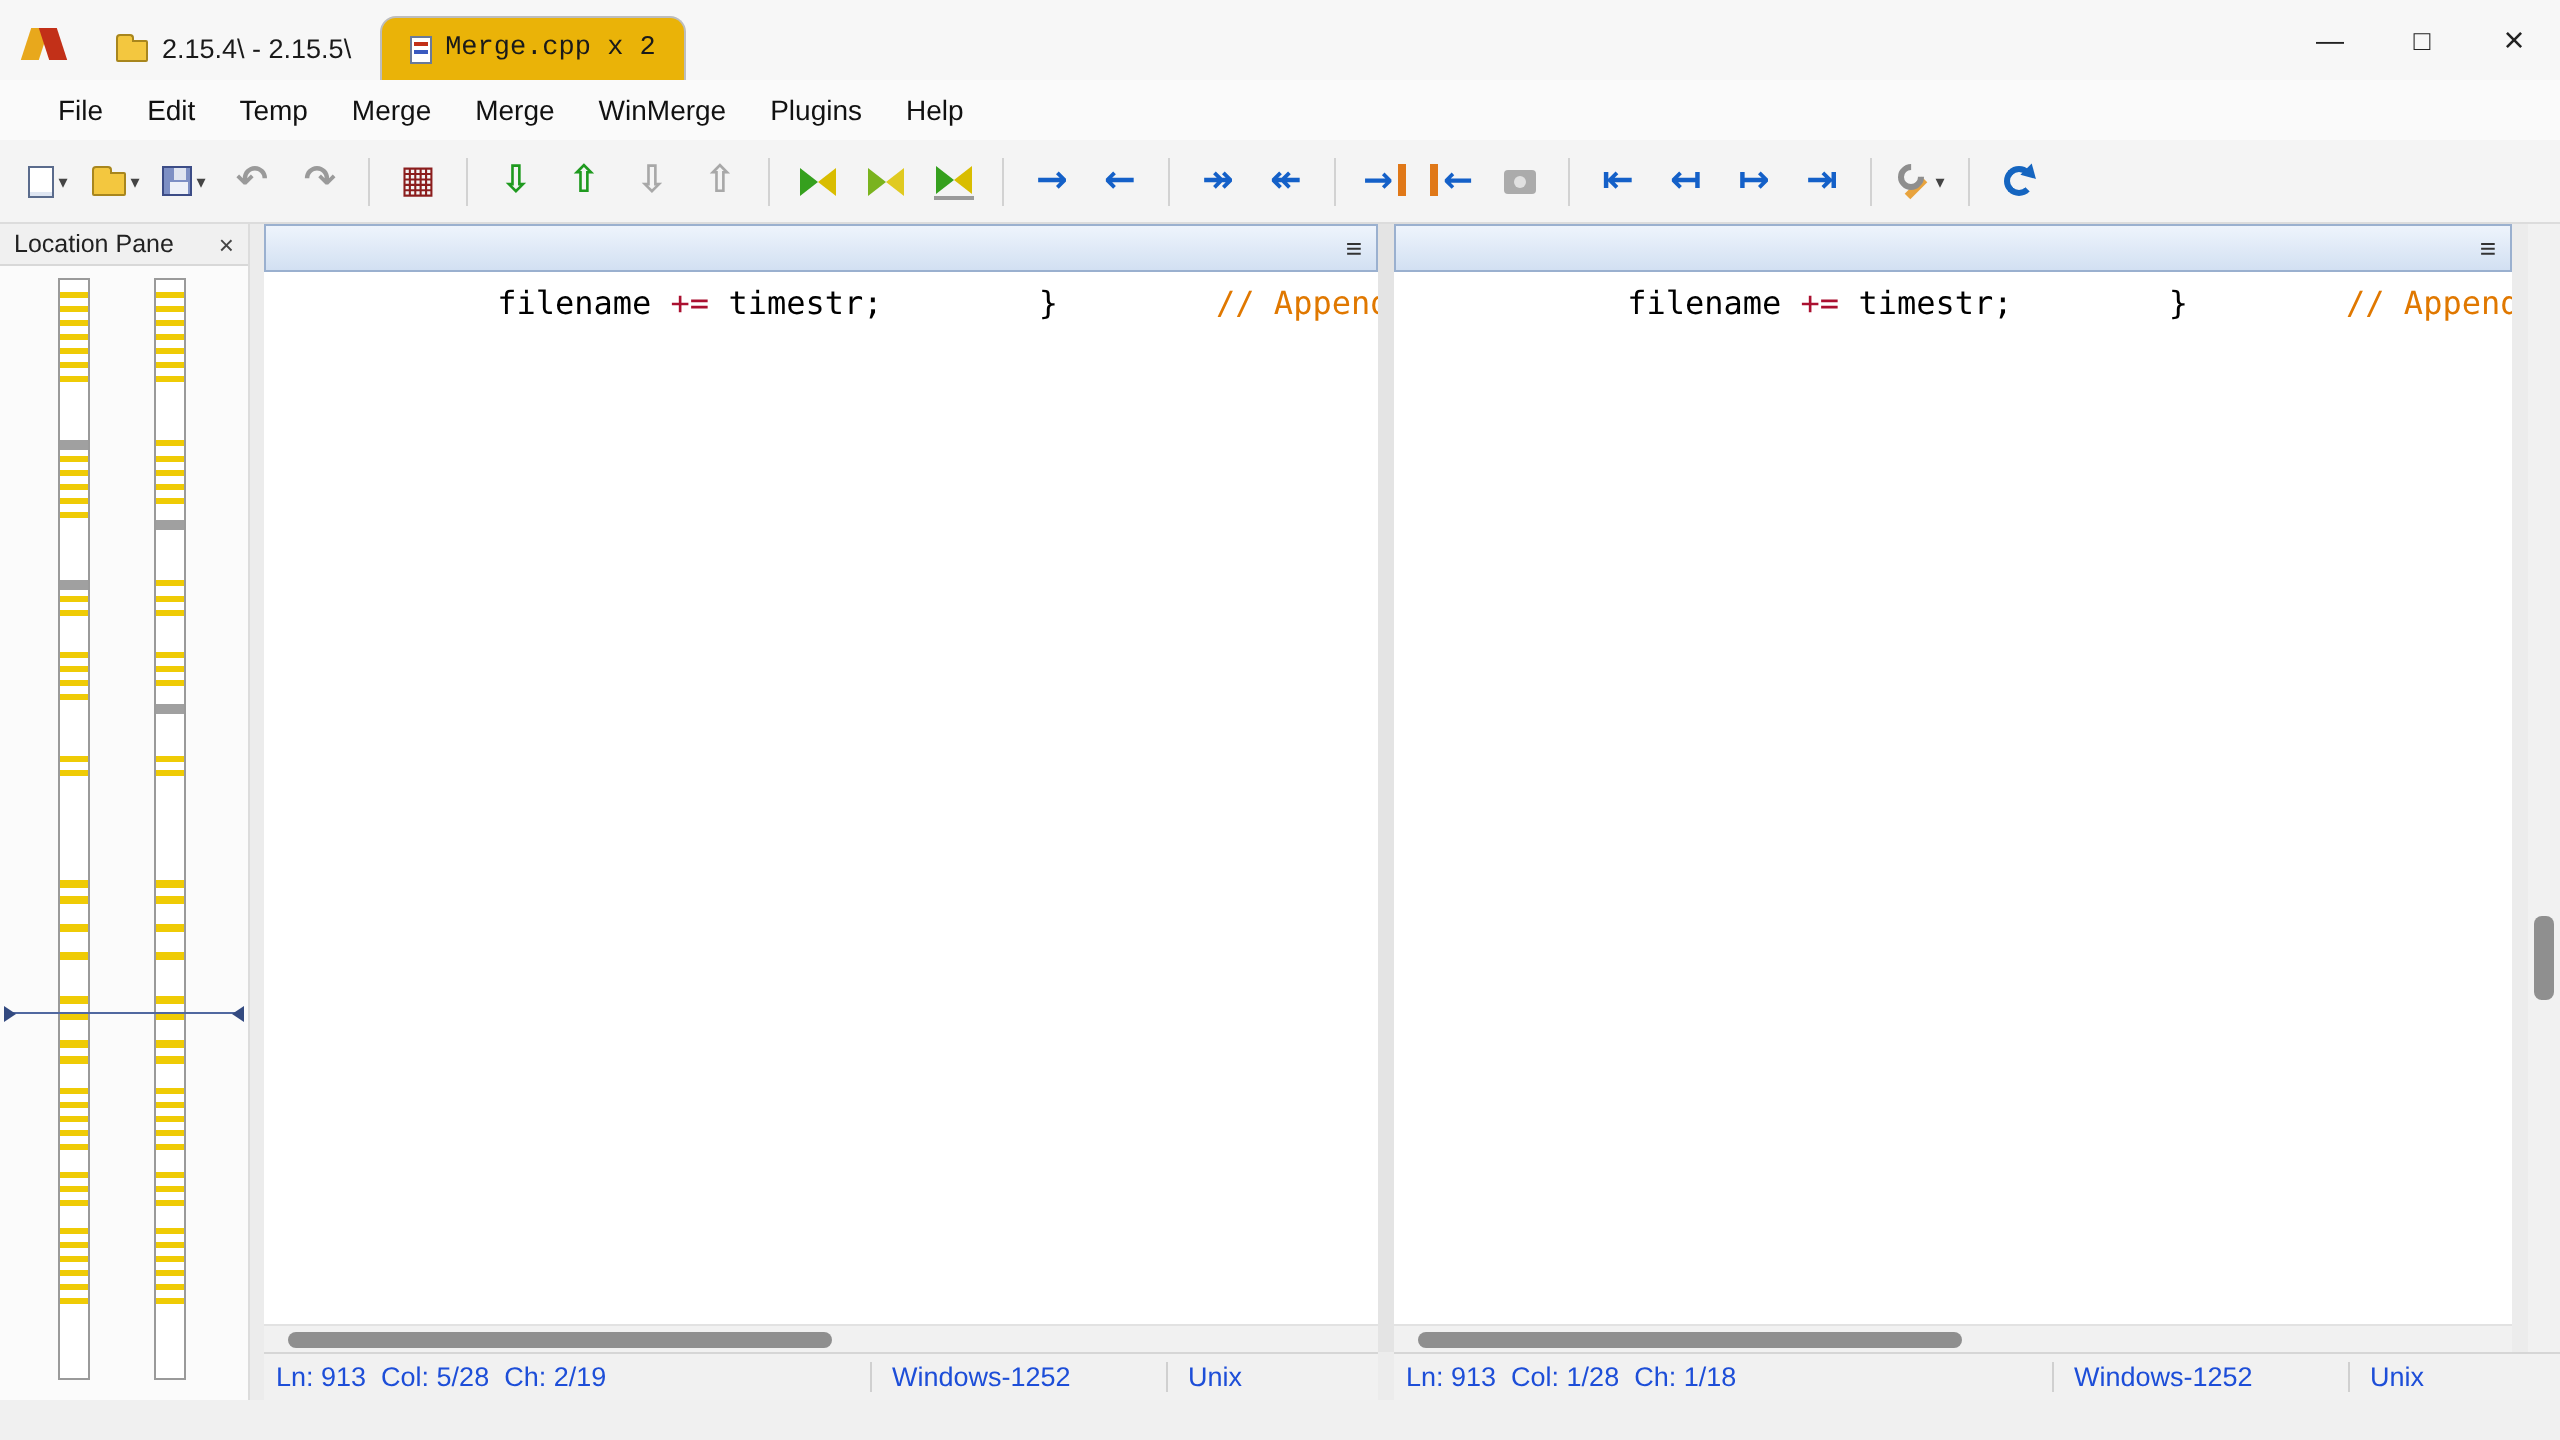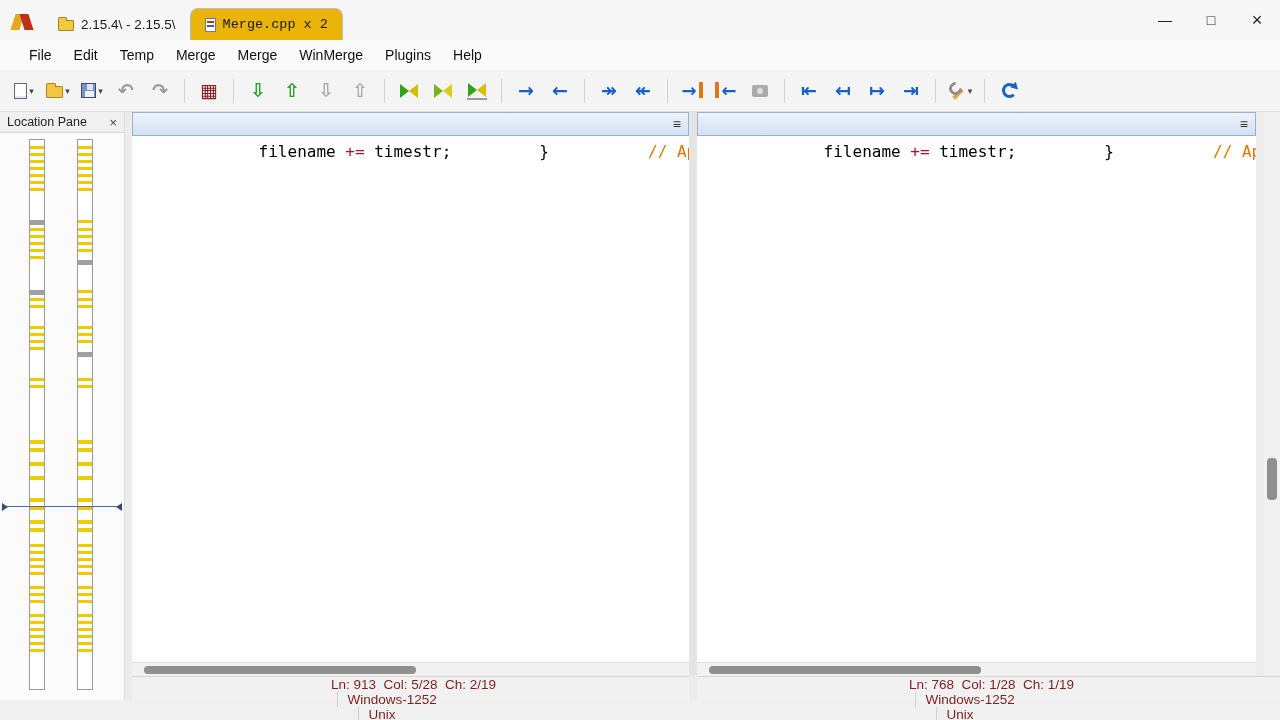--- a/index.html
+++ b/index.html
@@ -80,32 +80,32 @@
   .vp-l { position:absolute; left:0; top:-4px; width:0; height:0; border-top:4px solid transparent; border-bottom:4px solid transparent; border-left:6px solid #334a80; }
   .vp-r { position:absolute; right:0; top:-4px; width:0; height:0; border-top:4px solid transparent; border-bottom:4px solid transparent; border-right:6px solid #334a80; }
 
   
   .pane { position:absolute; top:0; height:564px; background:#fff; display:flex; flex-direction:column; }
   #pane-left { left:132px; width:557px; }
   #pane-right { left:697px; width:559px; }
   .pane-header { height:24px; flex:none; background:linear-gradient(#eef4fc,#d2e0f2); border:1px solid #9ab0cf; display:flex; align-items:center; justify-content:center; position:relative; font-size:13.5px; font-weight:700; color:#102a52; white-space:pre; }
   .ph-menu { position:absolute; right:7px; font-weight:400; color:#333; font-size:14px; }
   .code { flex:1; overflow:hidden; font-family:"DejaVu Sans Mono","Liberation Mono",monospace; font-size:16px; padding-top:5px; background:#fff; }
-  .code-line { height:22px; line-height:22px; white-space:pre; position:relative; padding-left:11px; }
+  .code-line { height:22px; line-height:22px; white-space:pre; position:relative; padding-left:1px; }
   .sy-d { color:#000; }
   .sy-c { color:#e07800; }
   .sy-p { color:#aa1030; }
   .hscroll { height:14px; flex:none; background:#f1f1f1; position:relative; border-top:1px solid #e2e2e2; }
   .hthumb { position:absolute; top:3px; height:8px; left:12px; width:272px; background:#8f8f8f; border-radius:4px; }
   .splitter { position:absolute; left:689px; top:0; width:8px; height:564px; background:#e4e4e4; }
   .vscroll { position:absolute; left:1264px; top:0; width:16px; height:564px; background:#f1f1f1; }
   .vthumb { position:absolute; left:3px; width:10px; top:346px; height:42px; background:#8f8f8f; border-radius:4px; }
 
   
-  .status { position:absolute; top:564px; height:24px; background:#f1f1f1; border-top:1px solid #d6d6d6; display:flex; align-items:center; font-size:13.5px; color:#7f1d1d;flex-direction:column; }
+  .status { position:absolute; top:564px; height:24px; background:#f1f1f1; border-top:1px solid #d6d6d6; display:flex; align-items:center; font-size:13.5px; color:#1d4ed8; }
   #status-left { left:132px; width:557px; }
   #status-right { left:697px; width:583px; }
   .st-line { flex:1; padding-left:6px; white-space:pre; }
   .st-enc { width:148px; border-left:1px solid #d0d0d0; padding-left:10px; flex:none; }
   .st-eol { width:106px; border-left:1px solid #d0d0d0; padding-left:10px; flex:none; }
 
   .bottomrow { height:20px; background:#f1f1f1; position:relative; font-size:13.5px; color:#111; border-top:1px solid #e0e0e0; }
   .diff-status { position:absolute; left:1002px; top:1px; }
 </style>
 </head>
@@ -370,20 +370,20 @@
     <div class="vscroll">
       <div class="vthumb"></div>
     </div>
 
     <div class="status" id="status-left">
       <span class="st-line">Ln: 913  Col: 5/28  Ch: 2/19</span>
       <span class="st-enc">Windows-1252</span>
       <span class="st-eol">Unix</span>
     </div>
     <div class="status" id="status-right">
-      <span class="st-line">Ln: 768  Col: 1/28  Ch: 1/19</span>
+      <span class="st-line">Ln: 913  Col: 1/28  Ch: 1/18</span>
       <span class="st-enc">Windows-1252</span>
       <span class="st-eol">Unix</span>
     </div>
   </div>
 
 
 </div>
 
 </body></html>

